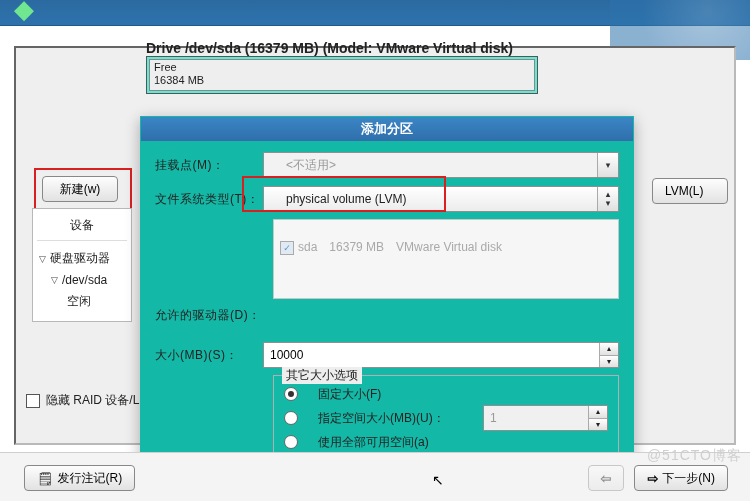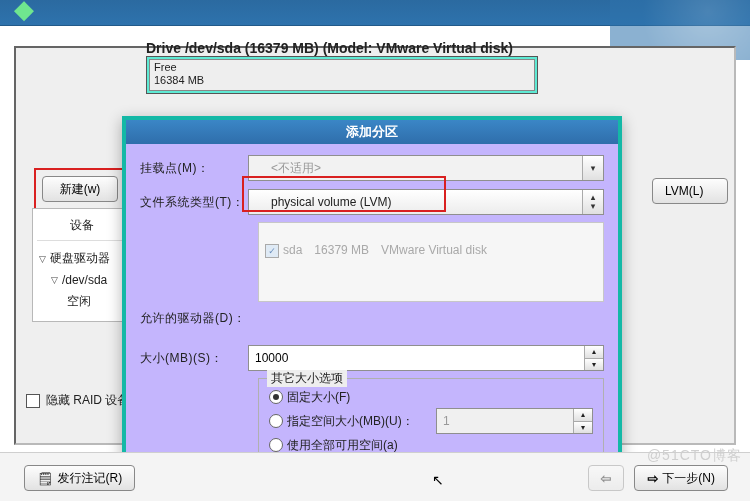--- a/index.html
+++ b/index.html
@@ -5,41 +5,41 @@
 html,body{margin:0;padding:0;font-family:"Microsoft YaHei","WenQuanYi Micro Hei",sans-serif;font-size:12px;color:#222;background:#fff;overflow:hidden}
 .root{position:relative;width:750px;height:501px}
 .titlebar{position:absolute;left:0;top:0;width:750px;height:26px;background:linear-gradient(#2b6aa0,#2e73ad);box-shadow:inset 0 -1px 0 #225a89}
 .titlebar .logo{position:absolute;left:14px;top:-6px;color:#6fe68f;font-size:26px}
 .deco{position:absolute;right:0;top:0;width:140px;height:60px;background:radial-gradient(circle at 70% 20%,rgba(255,255,255,0.25),transparent 60%),#2e73ad;opacity:.55}
 .panel{position:absolute;left:14px;top:46px;right:14px;bottom:56px;border:2px inset #b9b9b9;background:#efefef}
 .drive-area{position:absolute;left:146px;top:40px;width:500px}
 .drive-title{font-weight:bold;font-size:14px;}
 .drive-box{border:1px solid #555;height:36px;width:390px;position:relative;background:#5eead4}
 .drive-free{position:absolute;left:2px;top:2px;bottom:2px;right:2px;border:1px solid #888;background:#eee;padding:1px 4px;font-size:11px;line-height:13px;color:#222}
-.dlg{position:absolute;left:122px;top:116px;width:492px;height:346px;border:4px solid #14b8a6;background:#c4b5fd;box-shadow:0 4px 14px rgba(0,0,0,.3)}
+.dlg{position:absolute;left:140px;top:116px;width:492px;height:346px;border:1px solid #14b8a6;background:#14b8a6;box-shadow:0 4px 14px rgba(0,0,0,.3)}
 .dlg-title{height:24px;background:linear-gradient(#3b86c6,#2f6eab);color:#fff;font-weight:bold;text-align:center;line-height:24px;font-size:13px}
 .dlg-body{padding:10px 14px 6px 14px}
 .row{display:flex;align-items:center;min-height:28px;margin-bottom:6px}
 .rlabel{width:108px;text-align:left;font-size:12px;letter-spacing:.5px}
 .combo{flex:1;height:24px;border:1px solid #8f8f8f;background:linear-gradient(#fff,#ececec);display:flex;align-items:center;padding:0 22px;font-size:12px;color:#222;position:relative}
 .combo.disabled{color:#9a9a9a;background:#f2f2f2}
 .combo .arrow-btn{position:absolute;right:0;top:0;bottom:0;width:20px;border-left:1px solid #aaa;display:flex;align-items:center;justify-content:center;font-size:9px;color:#333;background:linear-gradient(#fff,#e0e0e0)}
 .combo .arrow-col{display:flex;flex-direction:column;gap:2px;line-height:7px}
 .red-box{position:absolute;border:2px solid #d92020;pointer-events:none}
 .drv-list{margin-left:118px;height:38px;border:1px solid #c7c7c7;background:#f6f6f6;padding:20px 6px;font-size:12px;color:#a9a9a9;display:flex;align-items:flex-start;gap:12px}
 .drv-list .ck{width:12px;height:12px;border:1px solid #aaa;background:#dfeaf5;display:inline-flex;align-items:center;justify-content:center;font-size:9px;color:#6a8fbd;margin-right:4px}
 .spin{flex:1;height:24px;border:1px solid #8f8f8f;background:#fff;display:flex;position:relative}
 .spin input{border:none;outline:none;width:100%;padding:0 6px;font-size:12px;font-family:inherit;background:transparent}
 .spin input:disabled{color:#999;background:#f0f0f0}
 .spin .sp-btns{position:absolute;right:0;top:0;bottom:0;width:18px;border-left:1px solid #aaa;display:flex;flex-direction:column}
 .spin .sp-btns span{flex:1;font-size:8px;display:flex;align-items:center;justify-content:center;background:linear-gradient(#fff,#e0e0e0);cursor:pointer}
 .spin .sp-btns span+span{border-top:1px solid #aaa}
 .group{border:1px solid #b0b0b0;margin-left:118px;padding:6px 10px 4px 10px;position:relative;margin-top:4px}
 .group-title{position:absolute;top:-9px;left:8px;background:#eee;padding:0 4px;font-size:12px}
-.radio-row{display:flex;align-items:center;height:24px;gap:4px;font-size:12px}
+.radio-row{display:flex;align-items:center;height:24px;gap:20px;font-size:12px}
 .radio{width:12px;height:12px;border:1px solid #666;border-radius:50%;display:inline-flex;align-items:center;justify-content:center;background:#fff}
 .radio.sel::after{content:"";width:6px;height:6px;border-radius:50%;background:#333}
 .cb-row{display:flex;align-items:flex-start;gap:6px;font-size:12px;margin-top:6px;margin-left:9px}
 .cb{width:12px;height:12px;border:1px solid #555;background:#fff}
 .btn{height:26px;padding:0 12px;border:1px solid #888;border-radius:4px;background:linear-gradient(#fdfdfd,#e2e2e2);font-size:12px;display:inline-flex;align-items:center;gap:4px;cursor:pointer;white-space:nowrap}
 .new-btn{position:absolute;left:42px;top:176px;width:76px;justify-content:center}
 .lvm-btn{position:absolute;right:22px;top:178px;width:76px;justify-content:flex-start}
 .sidebar{position:absolute;left:32px;top:208px;width:90px;border:1px solid #b8b8b8;background:#fff;padding:8px 4px}
 .sb-head{text-align:center;font-size:12px;padding-bottom:6px;border-bottom:1px solid #ddd;margin-bottom:6px}
 .tree-item{font-size:12px;padding:3px 2px;display:flex;align-items:center;gap:4px}

